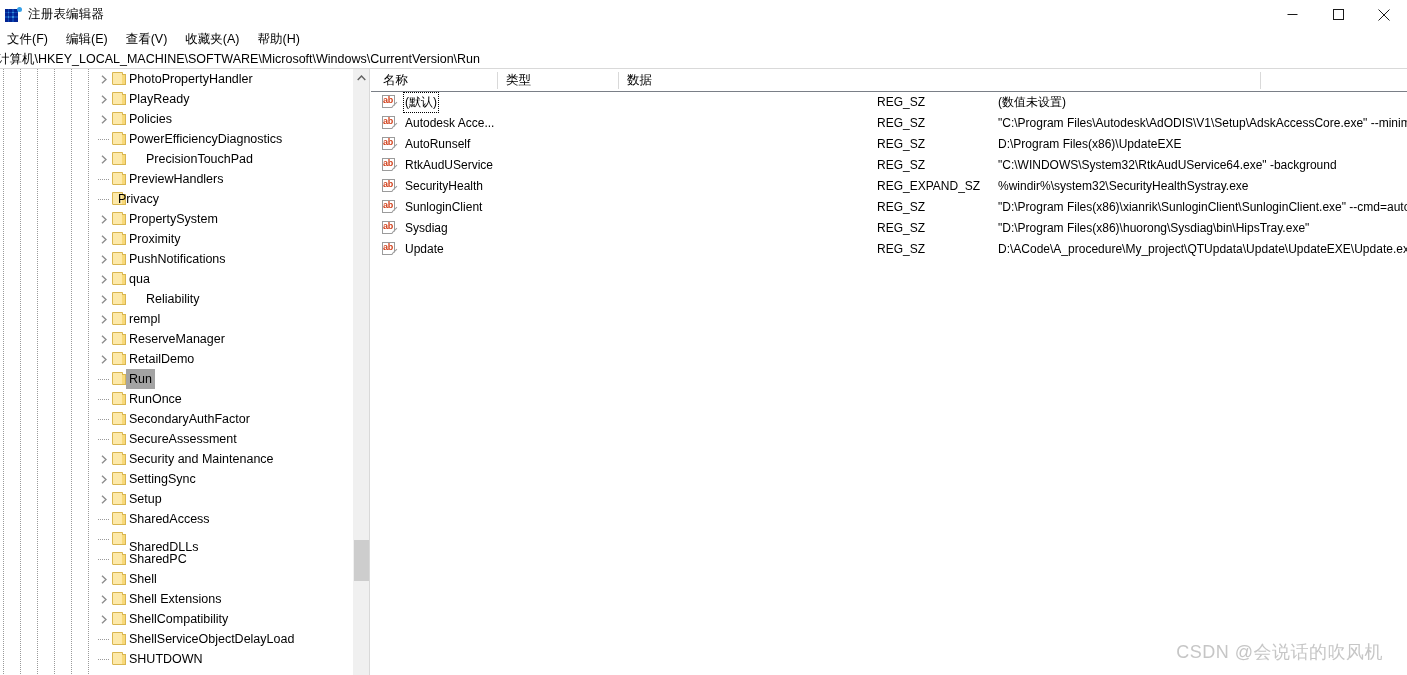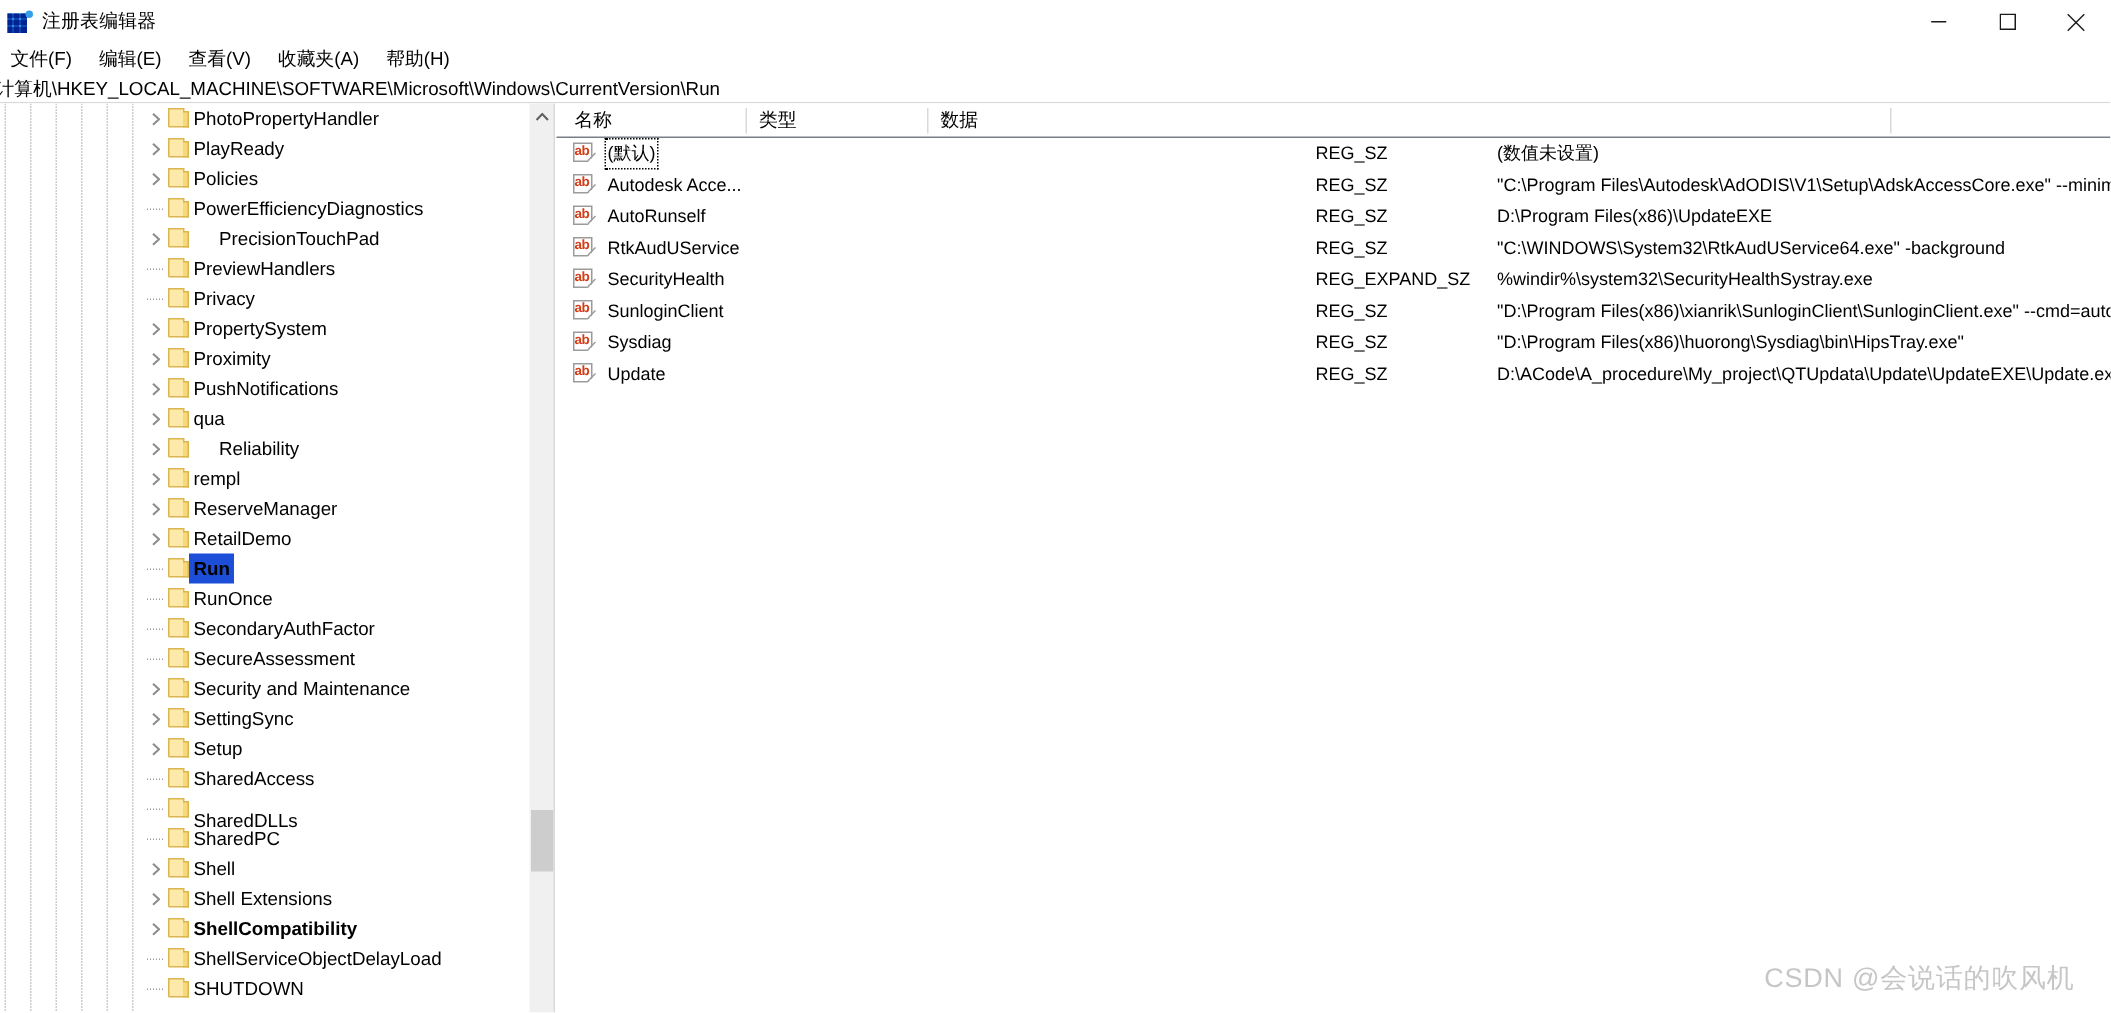--- a/index.html
+++ b/index.html
@@ -161,22 +161,21 @@
     border-left: none;
   }
   .tree-row .label {
     position: absolute;
     font-size: 12.5px;
     color: #000;
     line-height: 20px;
     padding: 0 3px;
   }
   .tree-row.selected .label {
-    background: #1d4ed8;
-    font-weight: bold;
+    background: #a3a3a3;
   }
 
   
   .guide {
     position: absolute;
     top: 0;
     width: 1px;
     height: 606px;
     background-image: linear-gradient(to bottom, #9a9a9a 1px, transparent 1px);
     background-size: 1px 2px;
@@ -451,21 +450,21 @@
             <div class="label" style="left: 126px;">PreviewHandlers</div>
           </div>
           <div class="tree-row">
             <div class="stub" style="left: 98px; top: 10px; width: 11px;"></div>
             <div class="folder" style="left: 112px;">
               <div class="folder-ico">
                 <div class="tab"></div>
                 <div class="side"></div>
               </div>
             </div>
-            <div class="label" style="left: 126px;">Privacy</div>
+            <div class="label" style="left: 115px;">Privacy</div>
           </div>
           <div class="tree-row">
             <div class="twisty" style="left: 96px;">
               <svg width="6" height="9" viewBox="0 0 6 9">
                 <path d="M1 0.8 L5 4.5 L1 8.2" fill="none" stroke="#8d8d8d" stroke-width="1.4"></path>
               </svg>
             </div>
             <div class="folder" style="left: 112px;">
               <div class="folder-ico">
                 <div class="tab"></div>
@@ -717,21 +716,21 @@
               <svg width="6" height="9" viewBox="0 0 6 9">
                 <path d="M1 0.8 L5 4.5 L1 8.2" fill="none" stroke="#8d8d8d" stroke-width="1.4"></path>
               </svg>
             </div>
             <div class="folder" style="left: 112px;">
               <div class="folder-ico">
                 <div class="tab"></div>
                 <div class="side"></div>
               </div>
             </div>
-            <div class="label" style="left: 126px; font-weight: bold;">ShellCompatibility</div>
+            <div class="label" style="left: 126px;">ShellCompatibility</div>
           </div>
           <div class="tree-row">
             <div class="stub" style="left: 98px; top: 10px; width: 11px;"></div>
             <div class="folder" style="left: 112px;">
               <div class="folder-ico">
                 <div class="tab"></div>
                 <div class="side"></div>
               </div>
             </div>
             <div class="label" style="left: 126px;">ShellServiceObjectDelayLoad</div>

